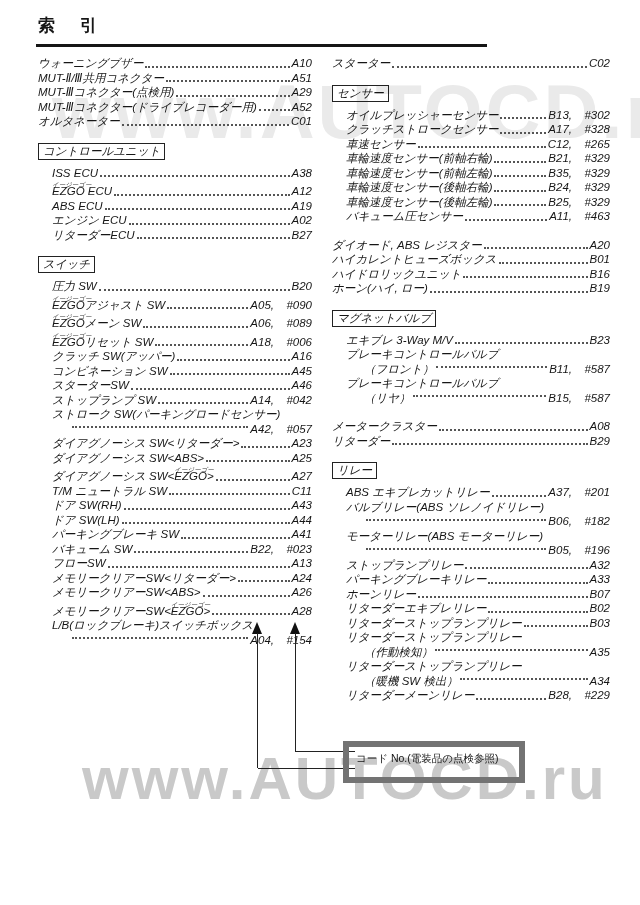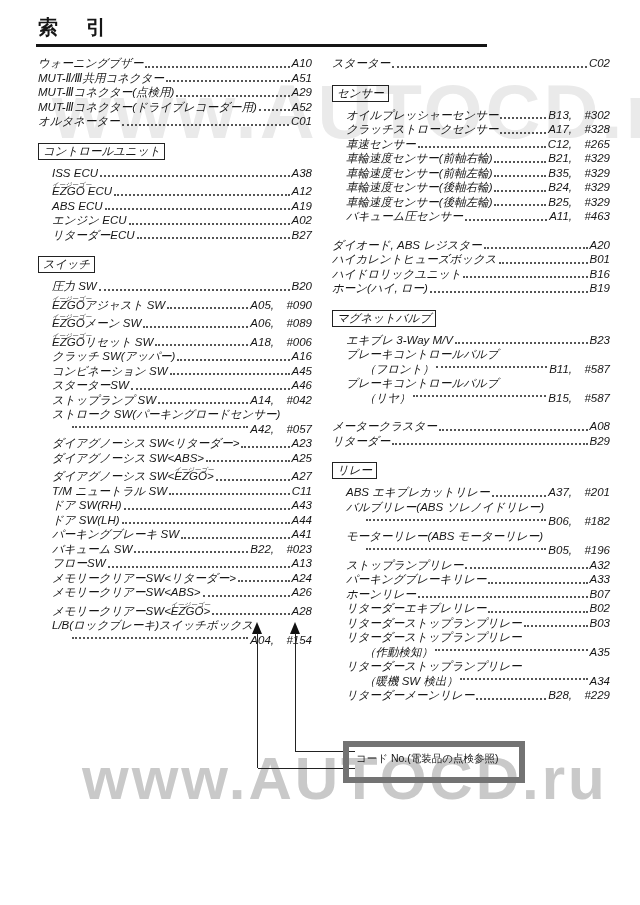--- a/index.html
+++ b/index.html
@@ -3,21 +3,21 @@
 <meta charset="utf-8">
 <style>
   html,body{margin:0;padding:0;background:#fff;}
   .page{position:relative;width:640px;height:905px;background:#ffffff;overflow:hidden;
         font-family:"Liberation Sans","DejaVu Sans",sans-serif;color:#161616;}
   
   .wm{position:absolute;z-index:0;font-weight:bold;white-space:nowrap;letter-spacing:3px;}
   .wm-upper{left:52px;top:68px;font-size:76px;color:#eaeaea;}
   .wm-lower{left:82px;top:744px;font-size:60px;color:#c9c9c9;}
   
-  .title{position:absolute;z-index:1;left:38px;top:14px;margin:0;font-size:20px;font-weight:bold;letter-spacing:4px;}
+  .title{position:absolute;z-index:1;left:38px;top:14px;margin:0;font-size:17px;font-weight:bold;letter-spacing:4px;}
   .title-rule{position:absolute;z-index:1;left:36px;top:44px;width:451px;height:3px;background:#151515;}
   
   .col{position:absolute;z-index:1;top:56px;font-size:11.5px;line-height:14.5px;}
   .col-left{left:38px;width:274px;}
   .col-right{left:332px;width:278px;}
   .block{margin-bottom:14px;font-style:italic;}
   .sec-header{display:inline-block;border:1px solid #222;padding:0 4px;line-height:15px;margin-bottom:6px;}
   .section .entry{padding-left:14px;}
   .entry-row{display:flex;align-items:flex-end;}
   .entry.has-ruby{margin-top:4px;}

